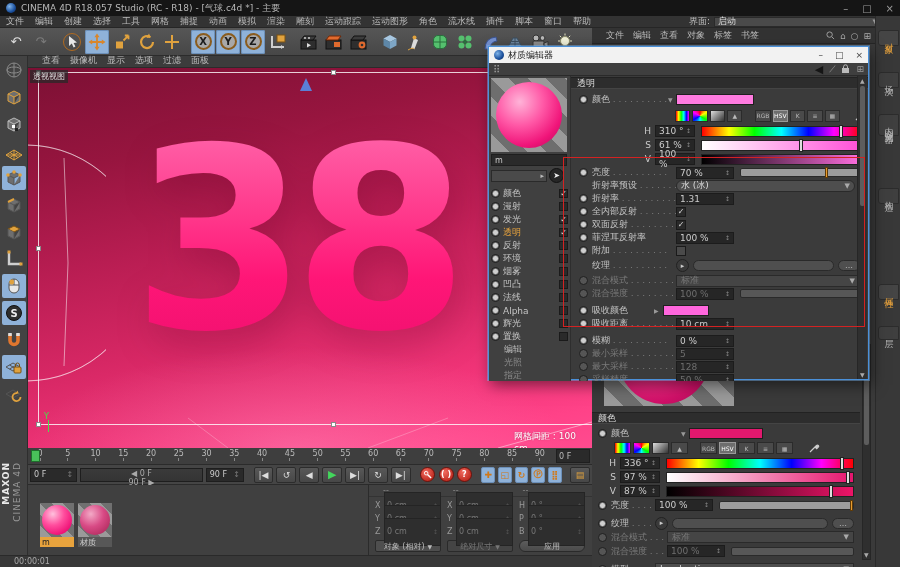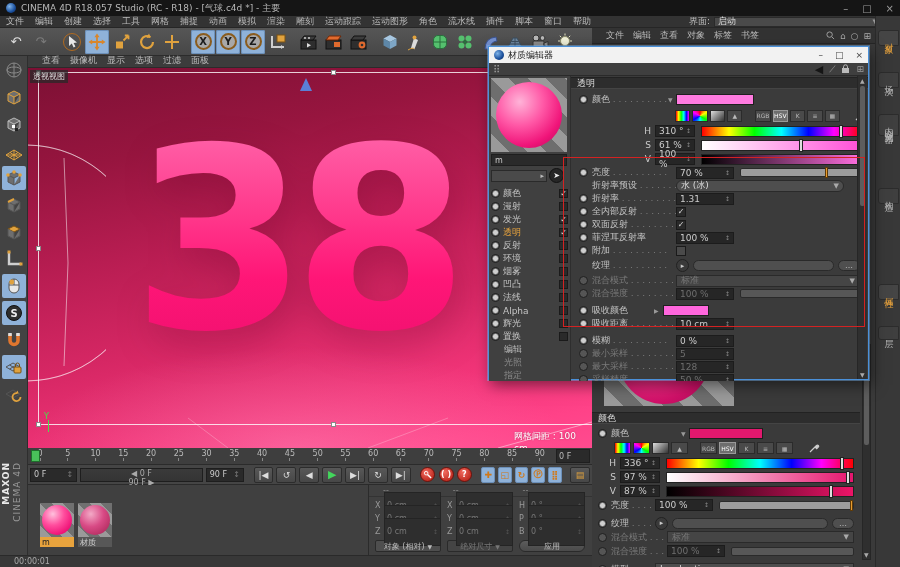--- a/index.html
+++ b/index.html
@@ -983,21 +983,21 @@
             <span>70 %</span>
             <span class="sp">↕</span>
           </span>
         <span class="slider">
             <span class="sl-h" style="left:70%;"></span>
           </span>
       </div>
       <div class="prow">
         <span style="width:13px;"></span>
         <span class="plab" style="width:84px;">折射率预设</span>
-        <span class="drop" style="flex:1;margin-right:24px;border-radius:6px;">
+        <span class="drop" style="flex:1;margin-right:13px;border-radius:6px;">
             <span>水 (冰)</span>
             <span class="car">▼</span>
           </span>
       </div>
       <div class="prow">
         <span class="radio"></span>
         <span class="plab">折射率</span>
         <span class="vfield">
             <span>1.31</span>
             <span class="sp">↕</span>

